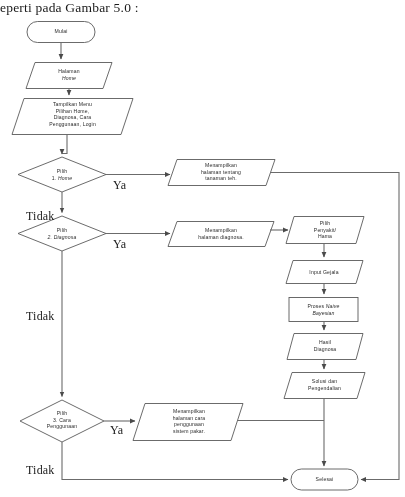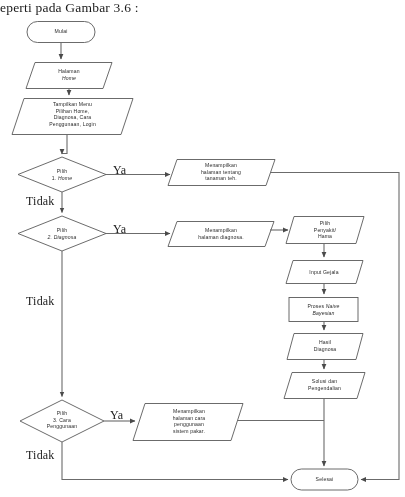--- a/index.html
+++ b/index.html
@@ -48,28 +48,29 @@
     letter-spacing: 0.15px;
     pointer-events: none;
   }
   .node-label .it { font-style: italic; }
   .edge-label {
     position: absolute;
     font-family: "Liberation Serif", serif;
     font-size: 12px;
     color: #1a1a1a;
     letter-spacing: 0.2px;
+    margin-top: 15px;
   }
 </style>
 </head>
 <body>
 
 <div id="page">
 
-  <div id="caption">eperti pada Gambar 3.6 :</div>
+  <div id="caption">eperti pada Gambar 5.0 :</div>
 
   <svg id="flow-svg" viewBox="0 0 405 497">
     <defs>
       <marker id="arrow" markerWidth="6" markerHeight="6" refX="5" refY="3" orient="auto" markerUnits="userSpaceOnUse">
         <path d="M0,0.6 L5.4,3 L0,5.4 z" fill="#4a4a4a"></path>
       </marker>
     </defs>
 
     <g id="shapes" fill="#ffffff" stroke="#5a5a5a" stroke-width="0.9">
 

